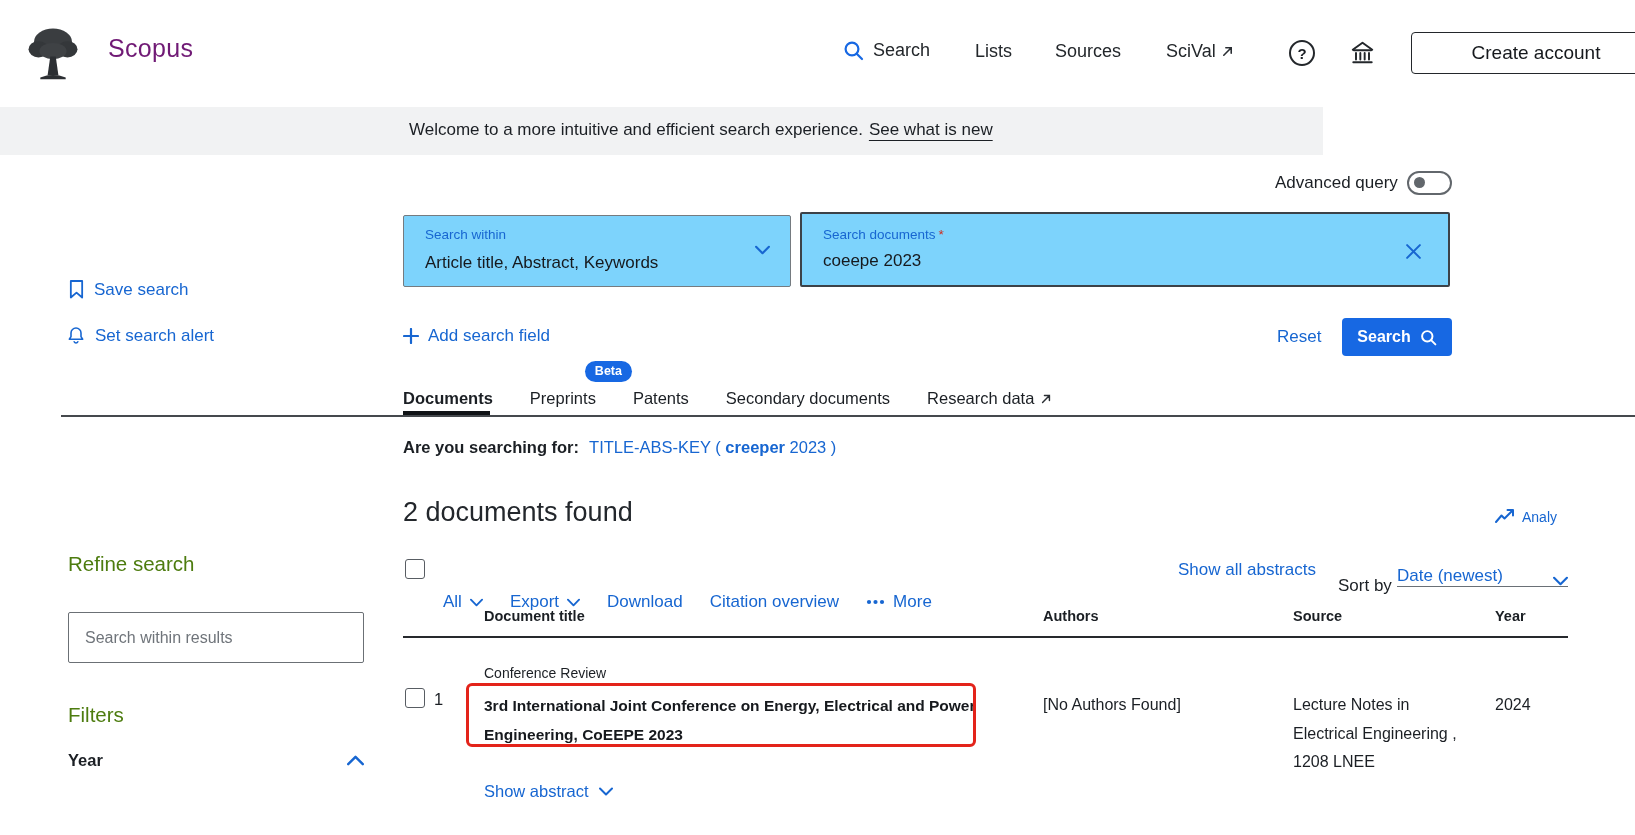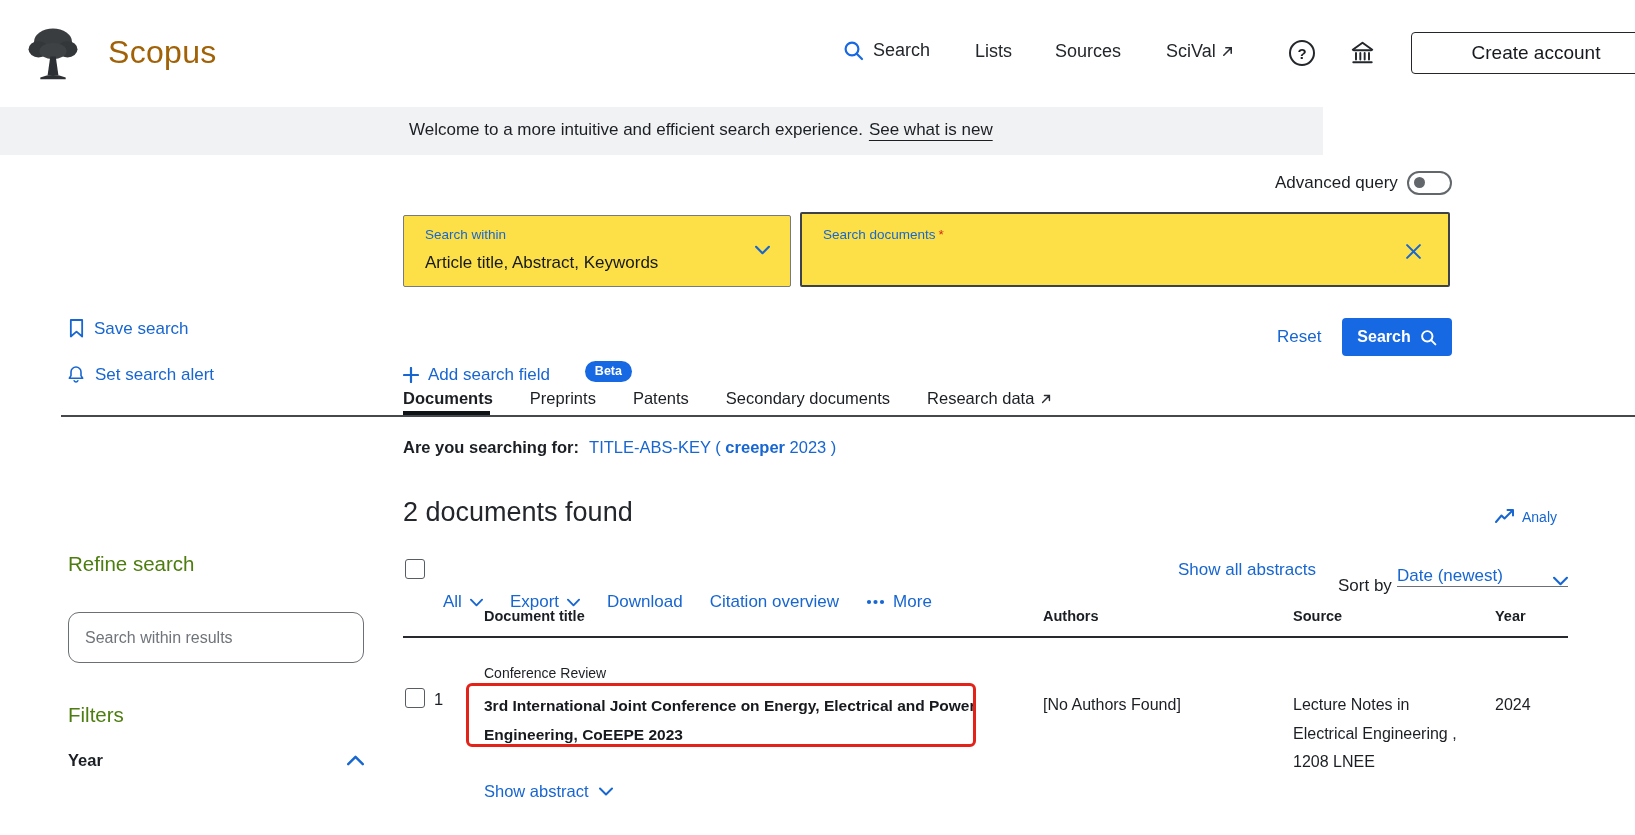--- a/index.html
+++ b/index.html
@@ -5,46 +5,46 @@
   * { margin:0; padding:0; box-sizing:border-box; }
   html,body { width:1635px; height:835px; }
   body { font-family:"Liberation Sans", sans-serif; background:#fff; color:#1b1f24; overflow:hidden; }
   #app { position:relative; width:1635px; height:835px; background:#fff; overflow:hidden; }
   .abs { position:absolute; }
   .row { display:flex; align-items:center; }
   .link { color:#1766d1; cursor:pointer; }
   svg { display:block; }
 
   
-  .brand { font-size:32px; font-weight:500; color:#a16207; letter-spacing:.3px; }
+  .brand { font-size:25px; font-weight:500; color:#701a75; letter-spacing:.3px; }
   .nav-item { font-size:18px; color:#23272b; cursor:pointer; }
   .create-btn { border:1px solid #23272b; border-radius:4px; background:#fff; font-size:19px; color:#16191d;
                 height:42px; width:250px; display:flex; align-items:center; justify-content:center; cursor:pointer;
                 font-family:"Liberation Sans", sans-serif; }
   .help-circle { width:26px; height:26px; border:2px solid #23272b; border-radius:50%; display:flex;
                  align-items:center; justify-content:center; font-size:15px; font-weight:600; cursor:pointer; }
 
   
   .banner { position:absolute; left:0; top:107px; width:1323px; height:48px; background:#f1f2f3; }
   .banner-text { font-size:17px; color:#1b1f24; }
   .banner-link { color:#1b1f24; text-decoration:underline; text-underline-offset:5px; cursor:pointer; margin-left:6px; }
 
   
   .toggle { width:45px; height:24px; border:2px solid #62676c; border-radius:13px; position:relative; background:#fff; cursor:pointer; }
   .toggle-knob { position:absolute; left:5px; top:4px; width:11px; height:11px; border-radius:50%; background:#62676c; }
 
   
-  .field-box { position:absolute; background:#fde047; border-radius:2px; }
+  .field-box { position:absolute; background:#7dd3fc; border-radius:2px; }
   .field-label { position:absolute; left:21px; top:11px; font-size:13.5px; color:#1766d1; }
   .field-value { position:absolute; left:21px; top:37px; font-size:17px; color:#16191d; }
   .req { color:#cf2a1b; margin-left:3px; }
   .doc-input { position:absolute; left:21px; top:34px; width:540px; border:none; outline:none;
                font-size:17px; color:#16191d; font-family:"Liberation Sans", sans-serif; background:transparent; }
 
-  .blue-action { display:flex; align-items:center; gap:9px; color:#1766d1; font-size:17px; cursor:pointer;margin-top:39px; }
+  .blue-action { display:flex; align-items:center; gap:9px; color:#1766d1; font-size:17px; cursor:pointer; }
 
   .search-btn { position:absolute; left:1342px; top:318px; width:110px; height:38px; background:#1768e3; color:#fff;
                 border:none; border-radius:4px; font-size:16px; font-weight:bold; display:flex; align-items:center;
                 justify-content:center; gap:9px; cursor:pointer; font-family:"Liberation Sans", sans-serif; }
 
   
   .tabs { position:absolute; left:403px; top:389px; display:flex; gap:37px; }
   .tab { font-size:16.5px; color:#1b1f24; cursor:pointer; position:relative; white-space:nowrap; }
   .tab.active { font-weight:bold; }
   .beta-pill { position:absolute; top:-28px; left:55px; background:#1768e3; color:#fff; font-size:12.5px;
@@ -61,21 +61,21 @@
                  display:flex; align-items:flex-end; justify-content:space-between; cursor:pointer; }
   .doc-title { position:absolute; left:484px; top:691px; width:500px; font-size:15.5px; font-weight:bold;
                line-height:29px; color:#16191d; cursor:pointer; }
   .annotation-box { position:absolute; left:466px; top:683px; width:510px; height:64px; border:3.5px solid #e3231a;
                     border-radius:6px; pointer-events:none; }
   .cell { position:absolute; font-size:16px; color:#1b1f24; line-height:28.5px; }
 
   
   .refine-heading { font-size:20.5px; color:#4d7c0f; }
   .refine-input { position:absolute; left:68px; top:612px; width:296px; height:51px; border:1px solid #6b7075;
-                  border-radius:11px; font-size:16px; padding:16px 16px; color:#16191d; outline:none;
+                  border-radius:2px; font-size:16px; padding:16px 16px; color:#16191d; outline:none;
                   font-family:"Liberation Sans", sans-serif; }
   .refine-input::placeholder { color:#6f747a; }
 </style>
 </head>
 <body>
 
 <div id="app">
 
   <div class="abs" style="left:24px; top:23px;">
     <svg width="58" height="58" viewBox="0 0 64 64">
@@ -138,20 +138,21 @@
       <svg width="15" height="10" viewBox="0 0 14 9" fill="none" stroke="#1766d1" stroke-width="2" stroke-linecap="round" stroke-linejoin="round">
         <polyline points="1,1.5 7,7.5 13,1.5"></polyline>
       </svg>
     </span>
   </div>
 
   <div class="field-box" style="left:800px; top:212px; width:650px; height:75px; border:2px solid #3c4248;">
     <div class="field-label" style="top:13px;">
       <span>Search documents</span><span class="req">*</span>
     </div>
+    <input class="doc-input" style="top: 37px;" value="coeepe 2023">
     <span class="abs" style="right:26px; top:29px; cursor:pointer;">
       <svg width="17" height="17" viewBox="0 0 16 16" fill="none" stroke="#1766d1" stroke-width="1.9" stroke-linecap="round">
         <line x1="2" y1="2" x2="14" y2="14"></line>
           <line x1="14" y1="2" x2="2" y2="14"></line>
       </svg>
     </span>
   </div>
 
   <div class="abs blue-action" style="left:68px; top:279px;">
     <span>

